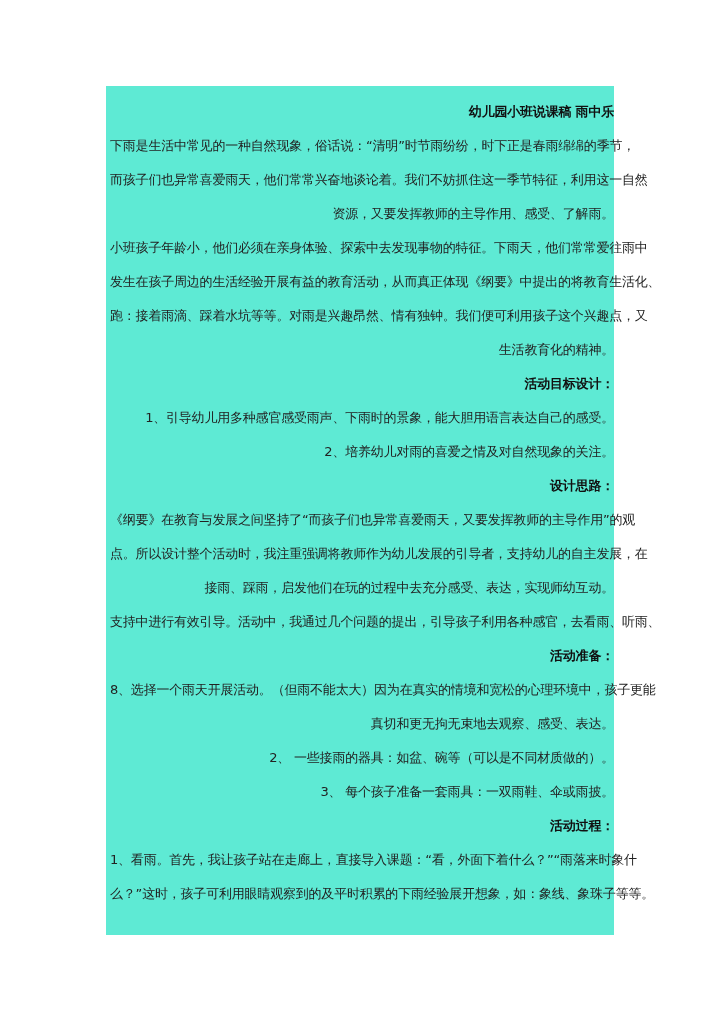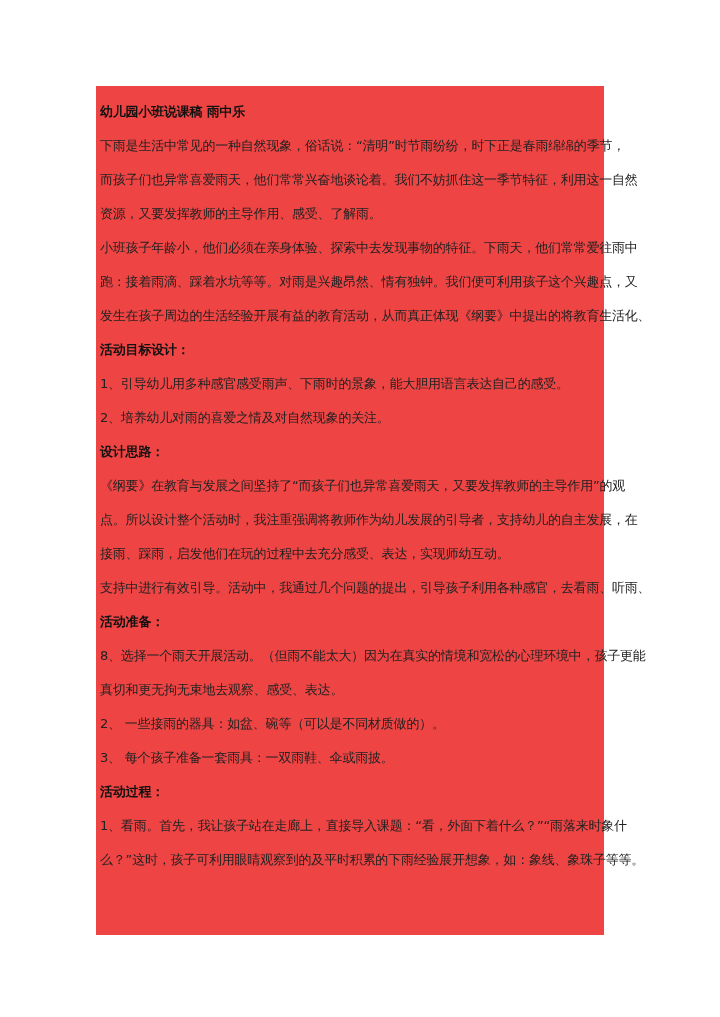--- a/index.html
+++ b/index.html
@@ -9,28 +9,29 @@
     }
     body {
       width: 720px;
       height: 1017px;
       position: relative;
       overflow: hidden;
       font-family: "DejaVu Sans", "Liberation Sans", sans-serif;
     }
     .panel {
       position: absolute;
-      left: 96px;
+      left: 106px;
       top: 86px;
       width: 508px;
       height: 849px;
-      background: #ef4444;
+      background: #5eead4;
       box-sizing: border-box;
       padding: 9px 0 0 4px;
       color: #222;
+      text-align: right;
     }
     .line {
       font-size: 13px;
       line-height: 34px;
       height: 34px;
       white-space: nowrap;
       letter-spacing: -0.2px;
     }
     .heading {
       font-weight: bold;
@@ -40,22 +41,23 @@
 </head>
 <body>
 
 <div class="panel">
   <div class="line heading">幼儿园小班说课稿 雨中乐</div>
   <div class="line">下雨是生活中常见的一种自然现象，俗话说：“清明”时节雨纷纷，时下正是春雨绵绵的季节，</div>
   <div class="line">而孩子们也异常喜爱雨天，他们常常兴奋地谈论着。我们不妨抓住这一季节特征，利用这一自然</div>
   <div class="line">资源，又要发挥教师的主导作用、感受、了解雨。</div>
 
   <div class="line">小班孩子年龄小，他们必须在亲身体验、探索中去发现事物的特征。下雨天，他们常常爱往雨中</div>
+  <div class="line">发生在孩子周边的生活经验开展有益的教育活动，从而真正体现《纲要》中提出的将教育生活化、</div>
   <div class="line">跑：接着雨滴、踩着水坑等等。对雨是兴趣昂然、情有独钟。我们便可利用孩子这个兴趣点，又</div>
-  <div class="line">发生在孩子周边的生活经验开展有益的教育活动，从而真正体现《纲要》中提出的将教育生活化、</div>
+  <div class="line">生活教育化的精神。</div>
 
   <div class="line heading">活动目标设计：</div>
   <div class="line">1、引导幼儿用多种感官感受雨声、下雨时的景象，能大胆用语言表达自己的感受。</div>
   <div class="line">2、培养幼儿对雨的喜爱之情及对自然现象的关注。</div>
 
   <div class="line heading">设计思路：</div>
   <div class="line">《纲要》在教育与发展之间坚持了“而孩子们也异常喜爱雨天，又要发挥教师的主导作用”的观</div>
   <div class="line">点。所以设计整个活动时，我注重强调将教师作为幼儿发展的引导者，支持幼儿的自主发展，在</div>
   <div class="line">接雨、踩雨，启发他们在玩的过程中去充分感受、表达，实现师幼互动。</div>
   <div class="line">支持中进行有效引导。活动中，我通过几个问题的提出，引导孩子利用各种感官，去看雨、听雨、</div>

